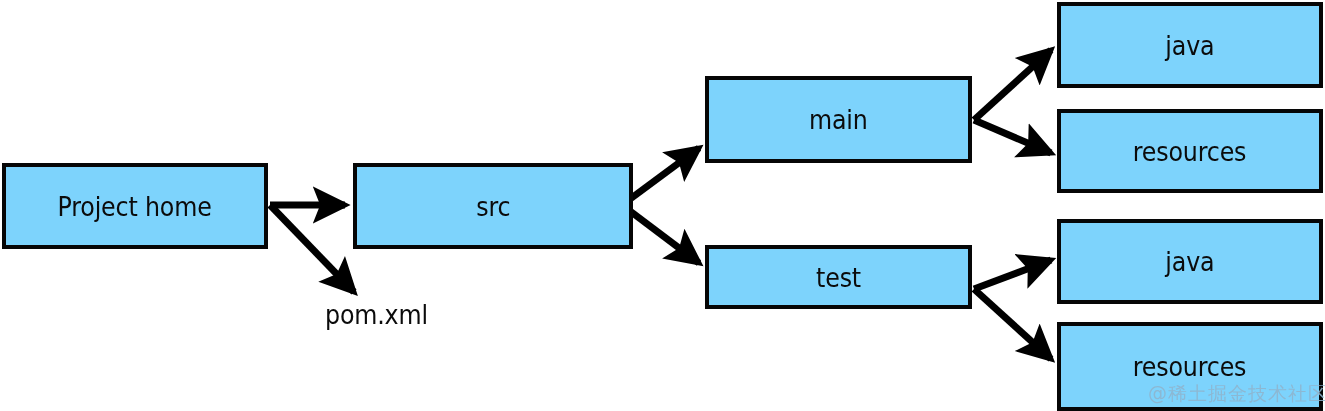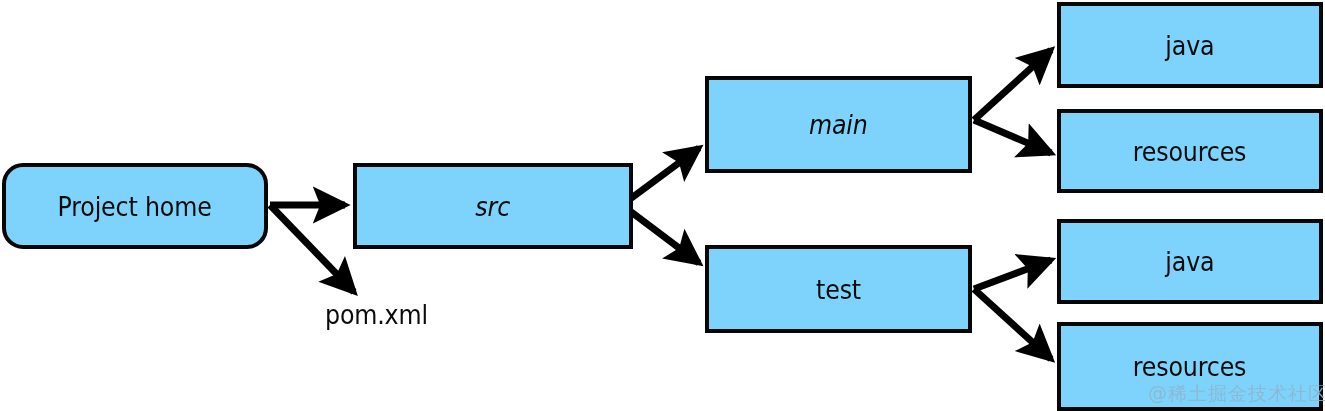--- a/index.html
+++ b/index.html
@@ -61,24 +61,24 @@
     font-family: "DejaVu Sans", sans-serif;
     font-size: 19px;
     color: #8fb4cd;
     opacity: 0.85;
     white-space: nowrap;
     z-index: 4;
     letter-spacing: 1px;
   }
 
   
-  #node-project-home { left: 2px;    top: 163px; width: 266px; height: 86px; border-radius: 21px; }
-  #node-src          { left: 353px;  top: 163px; width: 280px; height: 86px; font-style: italic; }
-  #node-main         { left: 705px;  top: 76px;  width: 267px; height: 97px; font-style: italic; }
-  #node-test         { left: 705px;  top: 245px; width: 267px; height: 88px; }
+  #node-project-home { left: 2px;    top: 163px; width: 266px; height: 86px; }
+  #node-src          { left: 353px;  top: 163px; width: 280px; height: 86px; }
+  #node-main         { left: 705px;  top: 76px;  width: 267px; height: 87px; }
+  #node-test         { left: 705px;  top: 245px; width: 267px; height: 64px; }
   #node-main-java    { left: 1057px; top: 2px;   width: 266px; height: 86px; }
   #node-main-res     { left: 1057px; top: 109px; width: 266px; height: 84px; }
   #node-test-java    { left: 1057px; top: 219px; width: 266px; height: 85px; }
   #node-test-res     { left: 1057px; top: 322px; width: 266px; height: 89px; }
 
   #label-pom         { left: 325px;  top: 301px; }
   #watermark-text    { left: 1148px; top: 381px; }
 </style>
 </head>
 <body>

